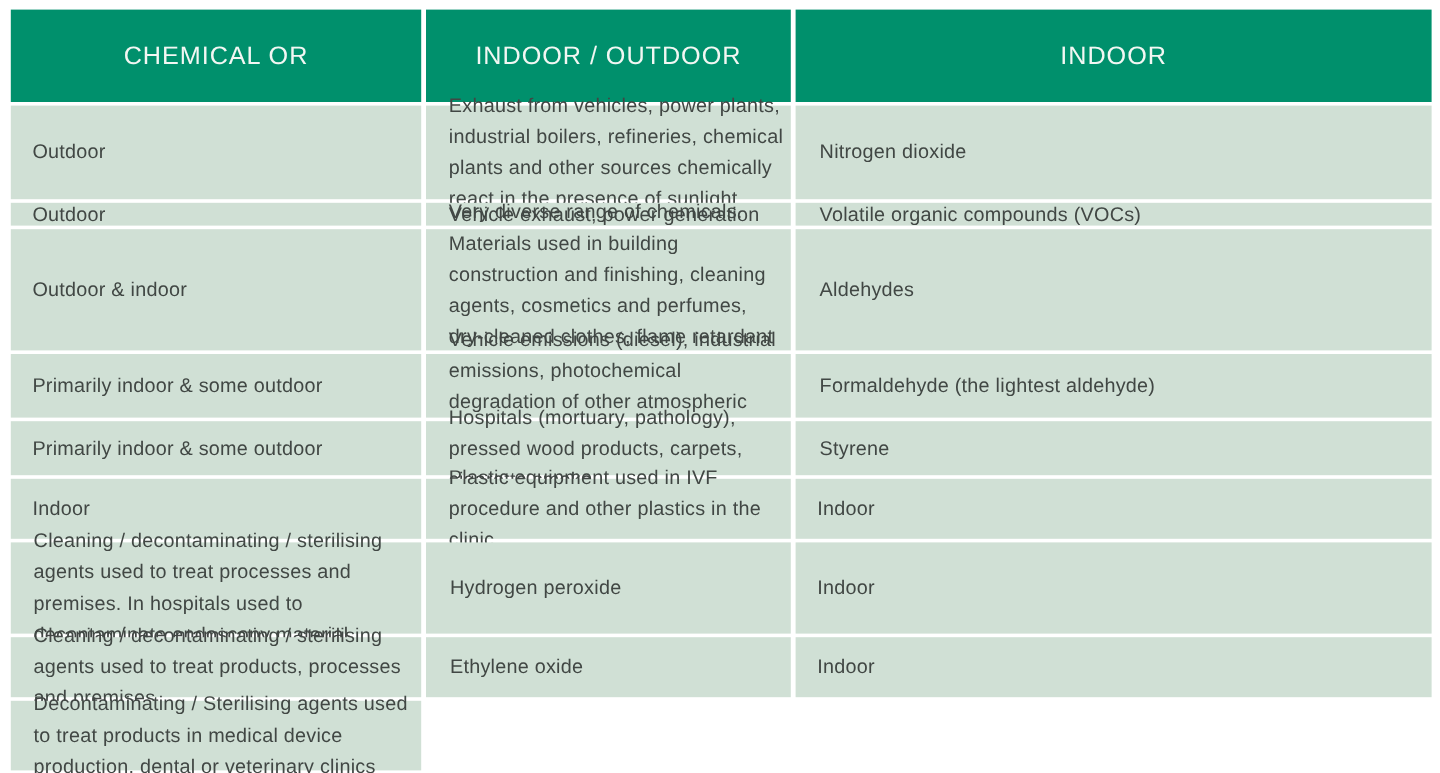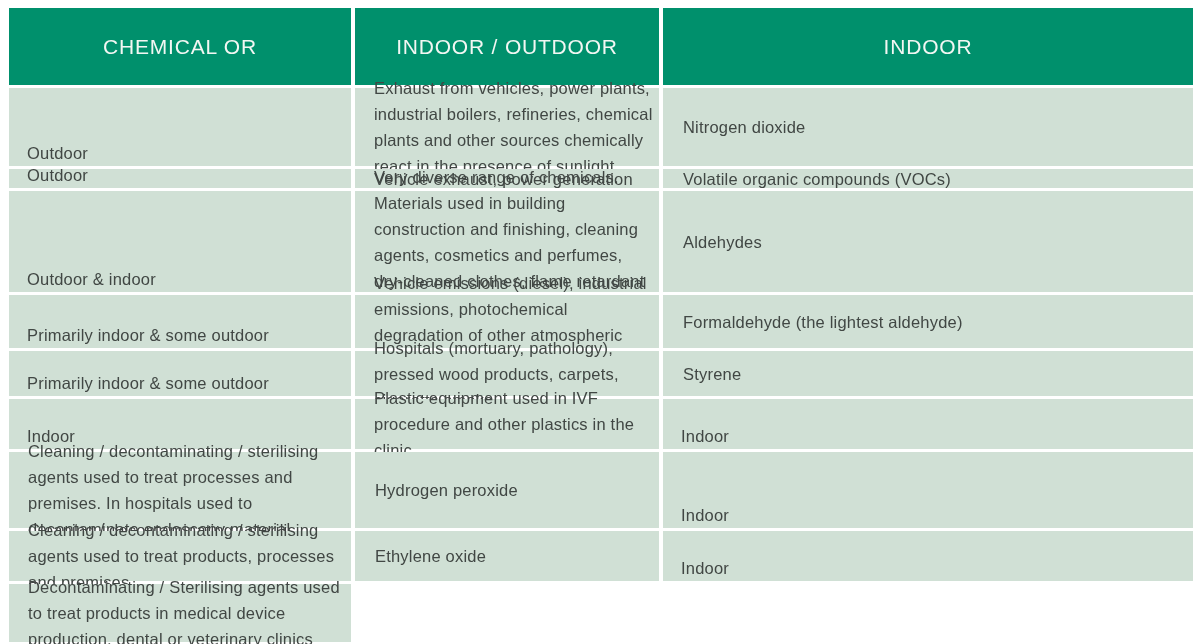--- a/index.html
+++ b/index.html
@@ -37,21 +37,21 @@
     background: #D0E0D5;
     color: #414744;
     font-size: 16.5px;
     font-weight: 300;
     letter-spacing: 0.2px;
     line-height: 26px;
     display: flex;
     align-items: center;
   }
   .td.c1 { padding-left: 20px; padding-right: 10px; }
-  .td.c2 { padding-left: 18px; padding-right: 8px; align-items: flex-end; }
+  .td.c2 { padding-left: 18px; padding-right: 8px; }
   .td.c3 { padding-left: 19px; padding-right: 4px; }
 </style>
 </head>
 <body>
 
 <div class="table">
 
   <div class="th c1">
     <div>
       <span class="hl">CHEMICAL OR</span>

